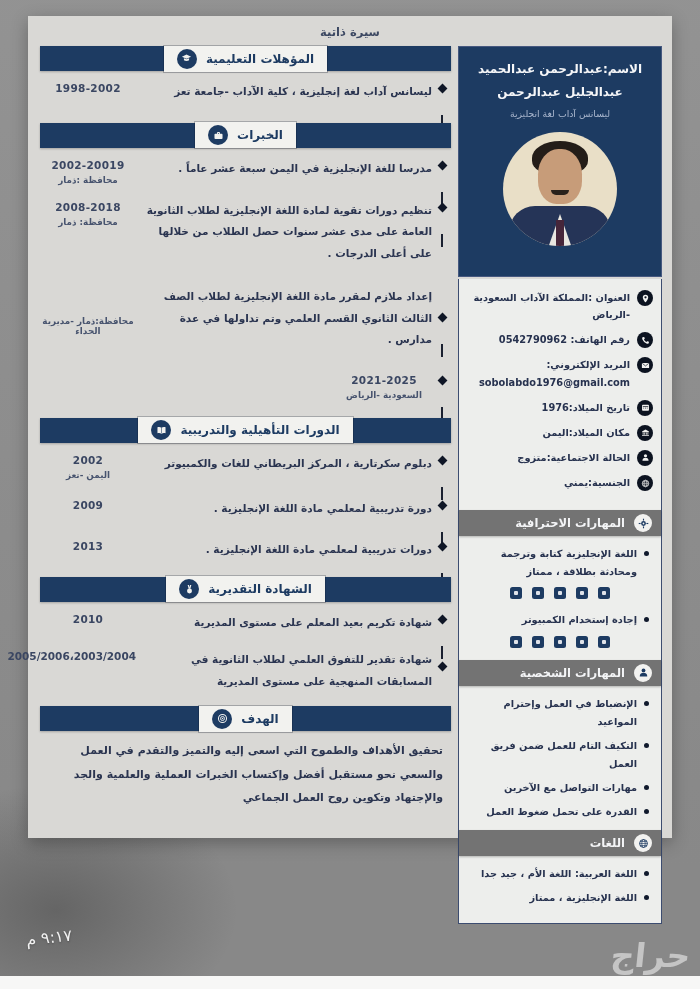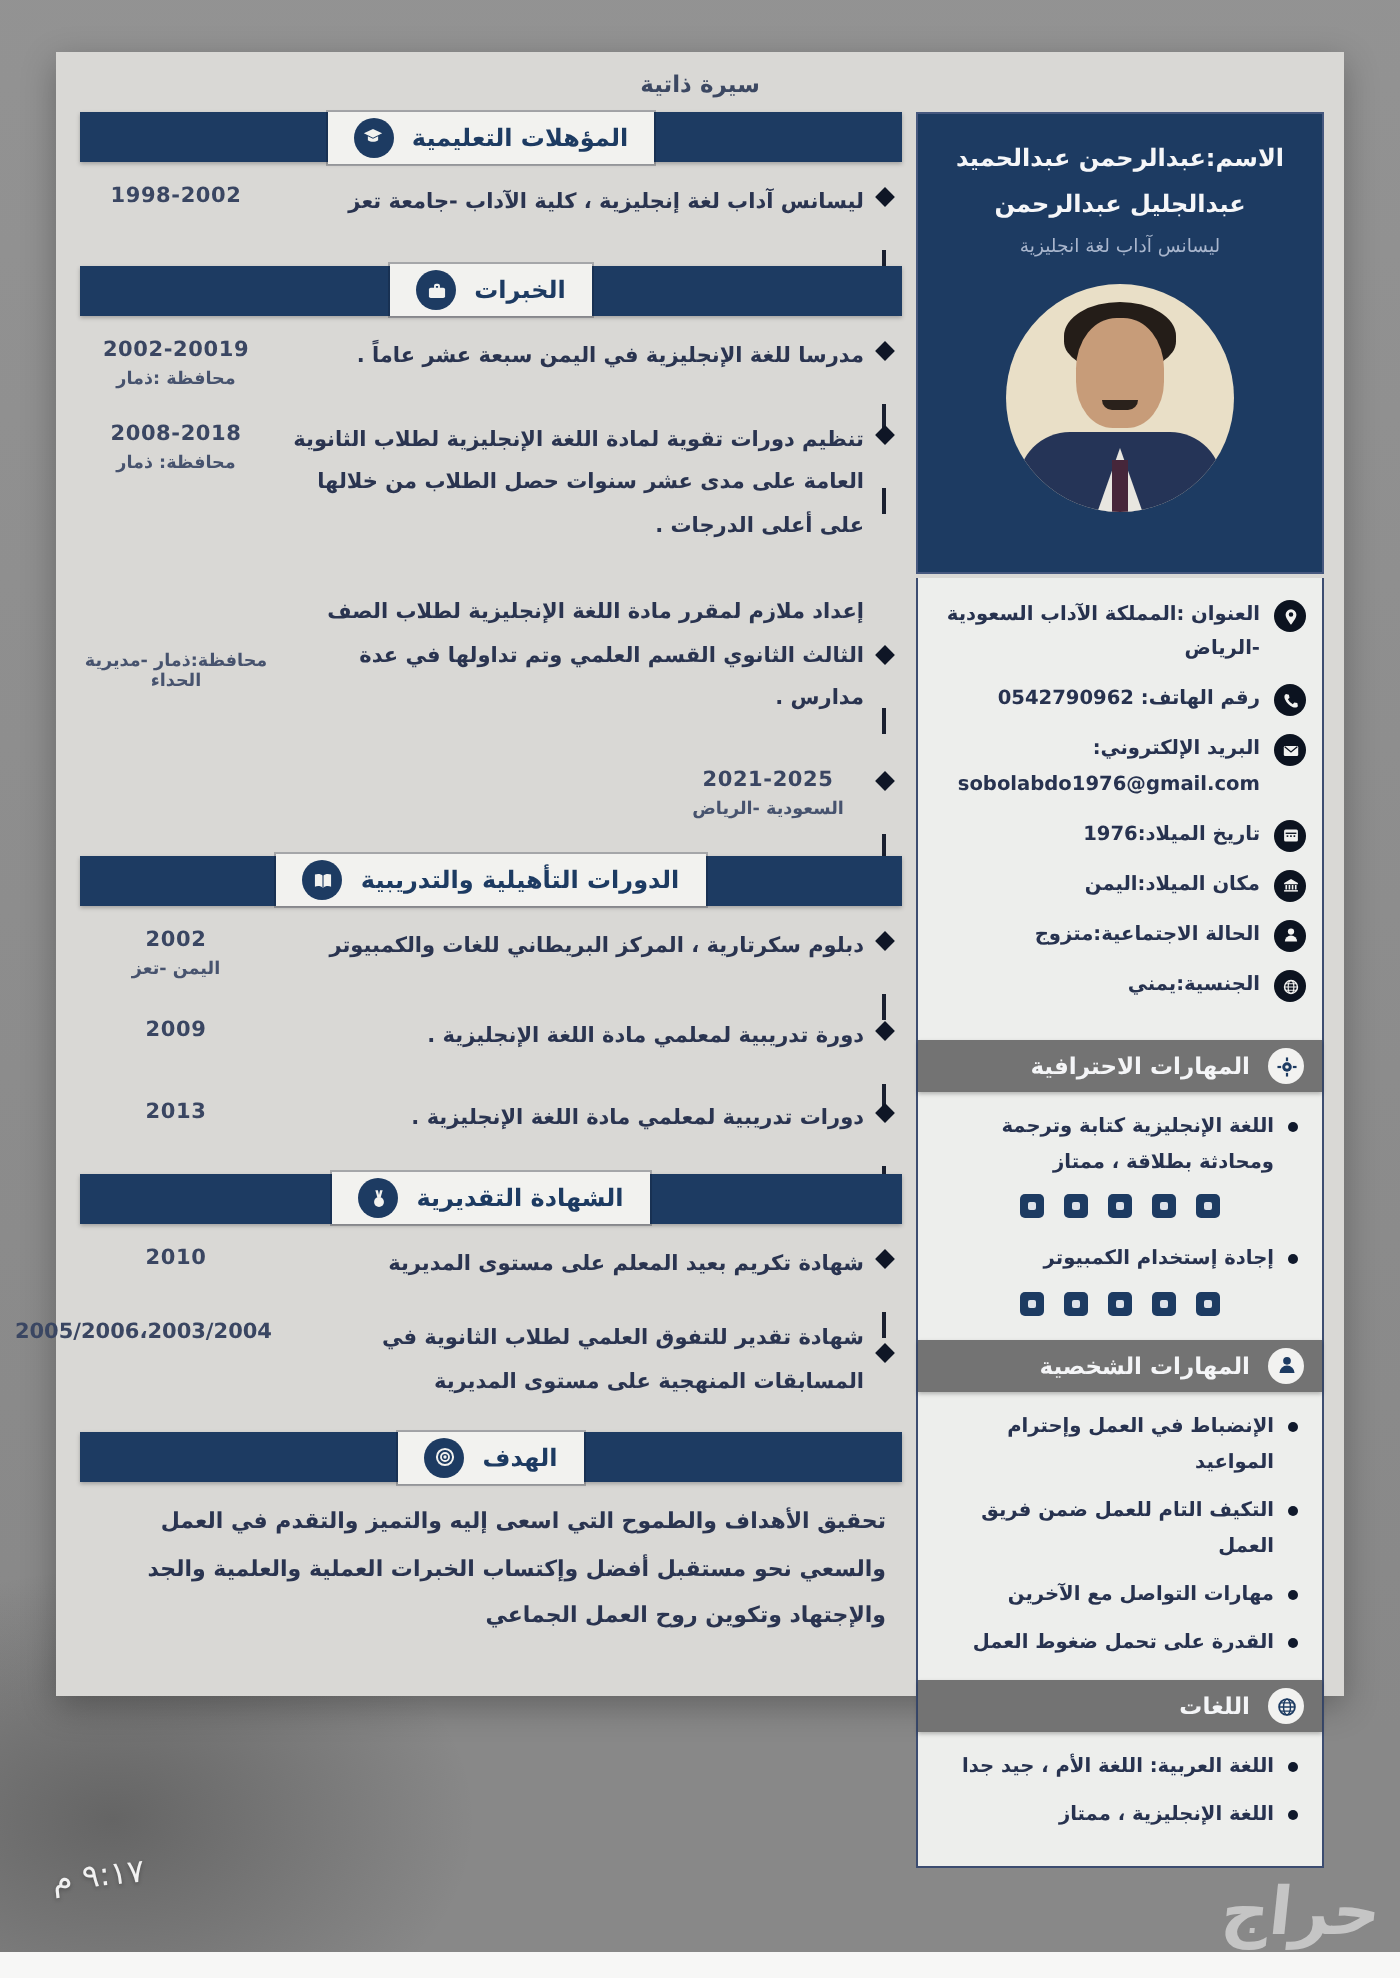--- a/index.html
+++ b/index.html
@@ -10,21 +10,21 @@
   }
   .bg-shade{position:absolute;inset:0;
     background:
       radial-gradient(260px 180px at 8% 92%, rgba(20,20,20,.30), rgba(0,0,0,0) 70%),
       linear-gradient(180deg, rgba(255,255,255,.03) 0%, rgba(0,0,0,.05) 90%);
     pointer-events:none;}
   .bottom-strip{position:absolute;left:0;right:0;bottom:0;height:13px;background:#f7f7f6;}
 
   
   .paper{
-    position:absolute;left:28px;top:26px;width:644px;height:822px;
+    position:absolute;left:28px;top:16px;width:644px;height:822px;
     background:#d9d8d5;box-shadow:0 5px 16px rgba(0,0,0,.28);
     direction:rtl;color:#2a3450;
   }
   .doc-title{text-align:center;font-size:11.5px;font-weight:bold;color:#3c4862;padding-top:9px;letter-spacing:.5px;}
   .content{display:flex;flex-direction:row;gap:7px;padding:7px 10px 0 12px;align-items:flex-start;}
 
   
   .main-col{flex:1;min-width:0;}
   .sec-bar{height:25px;background:#1d3b62;position:relative;display:flex;justify-content:center;align-items:center;box-shadow:0 1px 2px rgba(0,0,0,.25);}
   .bar-box{background:#f2f2ef;padding:3px 13px;display:flex;align-items:center;gap:9px;box-shadow:0 0 0 1px rgba(10,20,40,.25);}

